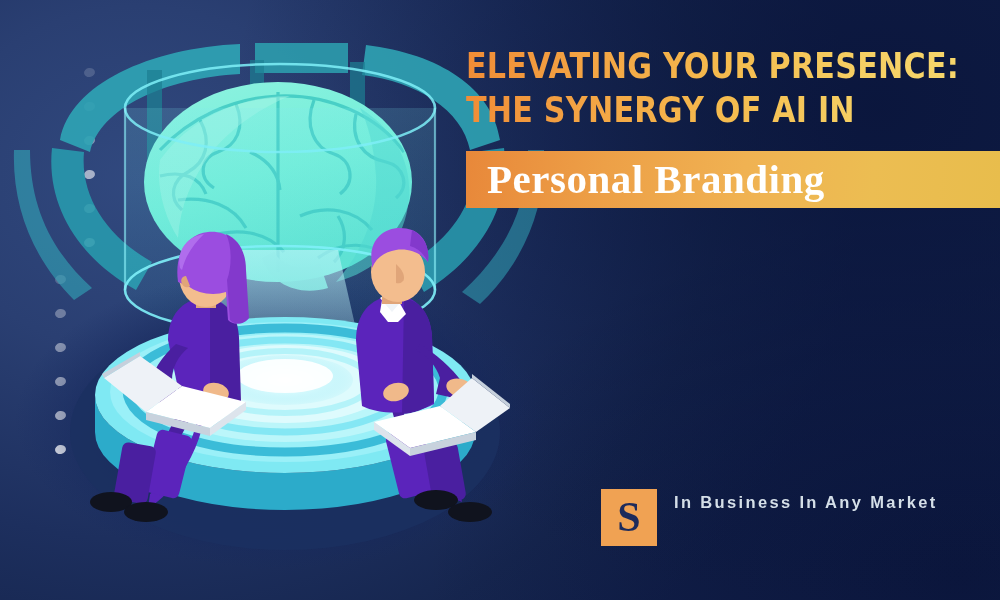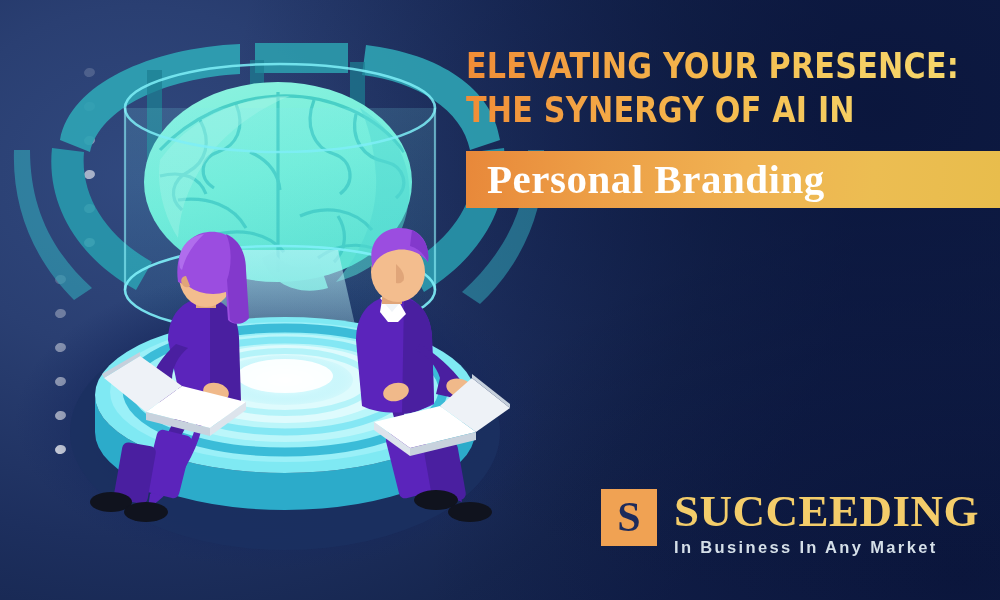--- a/index.html
+++ b/index.html
@@ -347,18 +347,17 @@
 
   <div class="subbar" style="background:linear-gradient(95deg,#e8883a 0%,#eda047 26%,#f0b252 52%,#ecbd52 76%,#e8bd4c 100%);">
     <div class="subbar-text">Personal Branding</div>
   </div>
 
   <div class="logo">
     <div class="logo-mark">
       <span>S</span>
     </div>
     <div class="logo-words">
-      <div class="logo-name">SUCCEEDING</div>
       <div class="logo-tag">In Business In Any Market</div>
     </div>
   </div>
 
 </div>
 
 </body></html>

